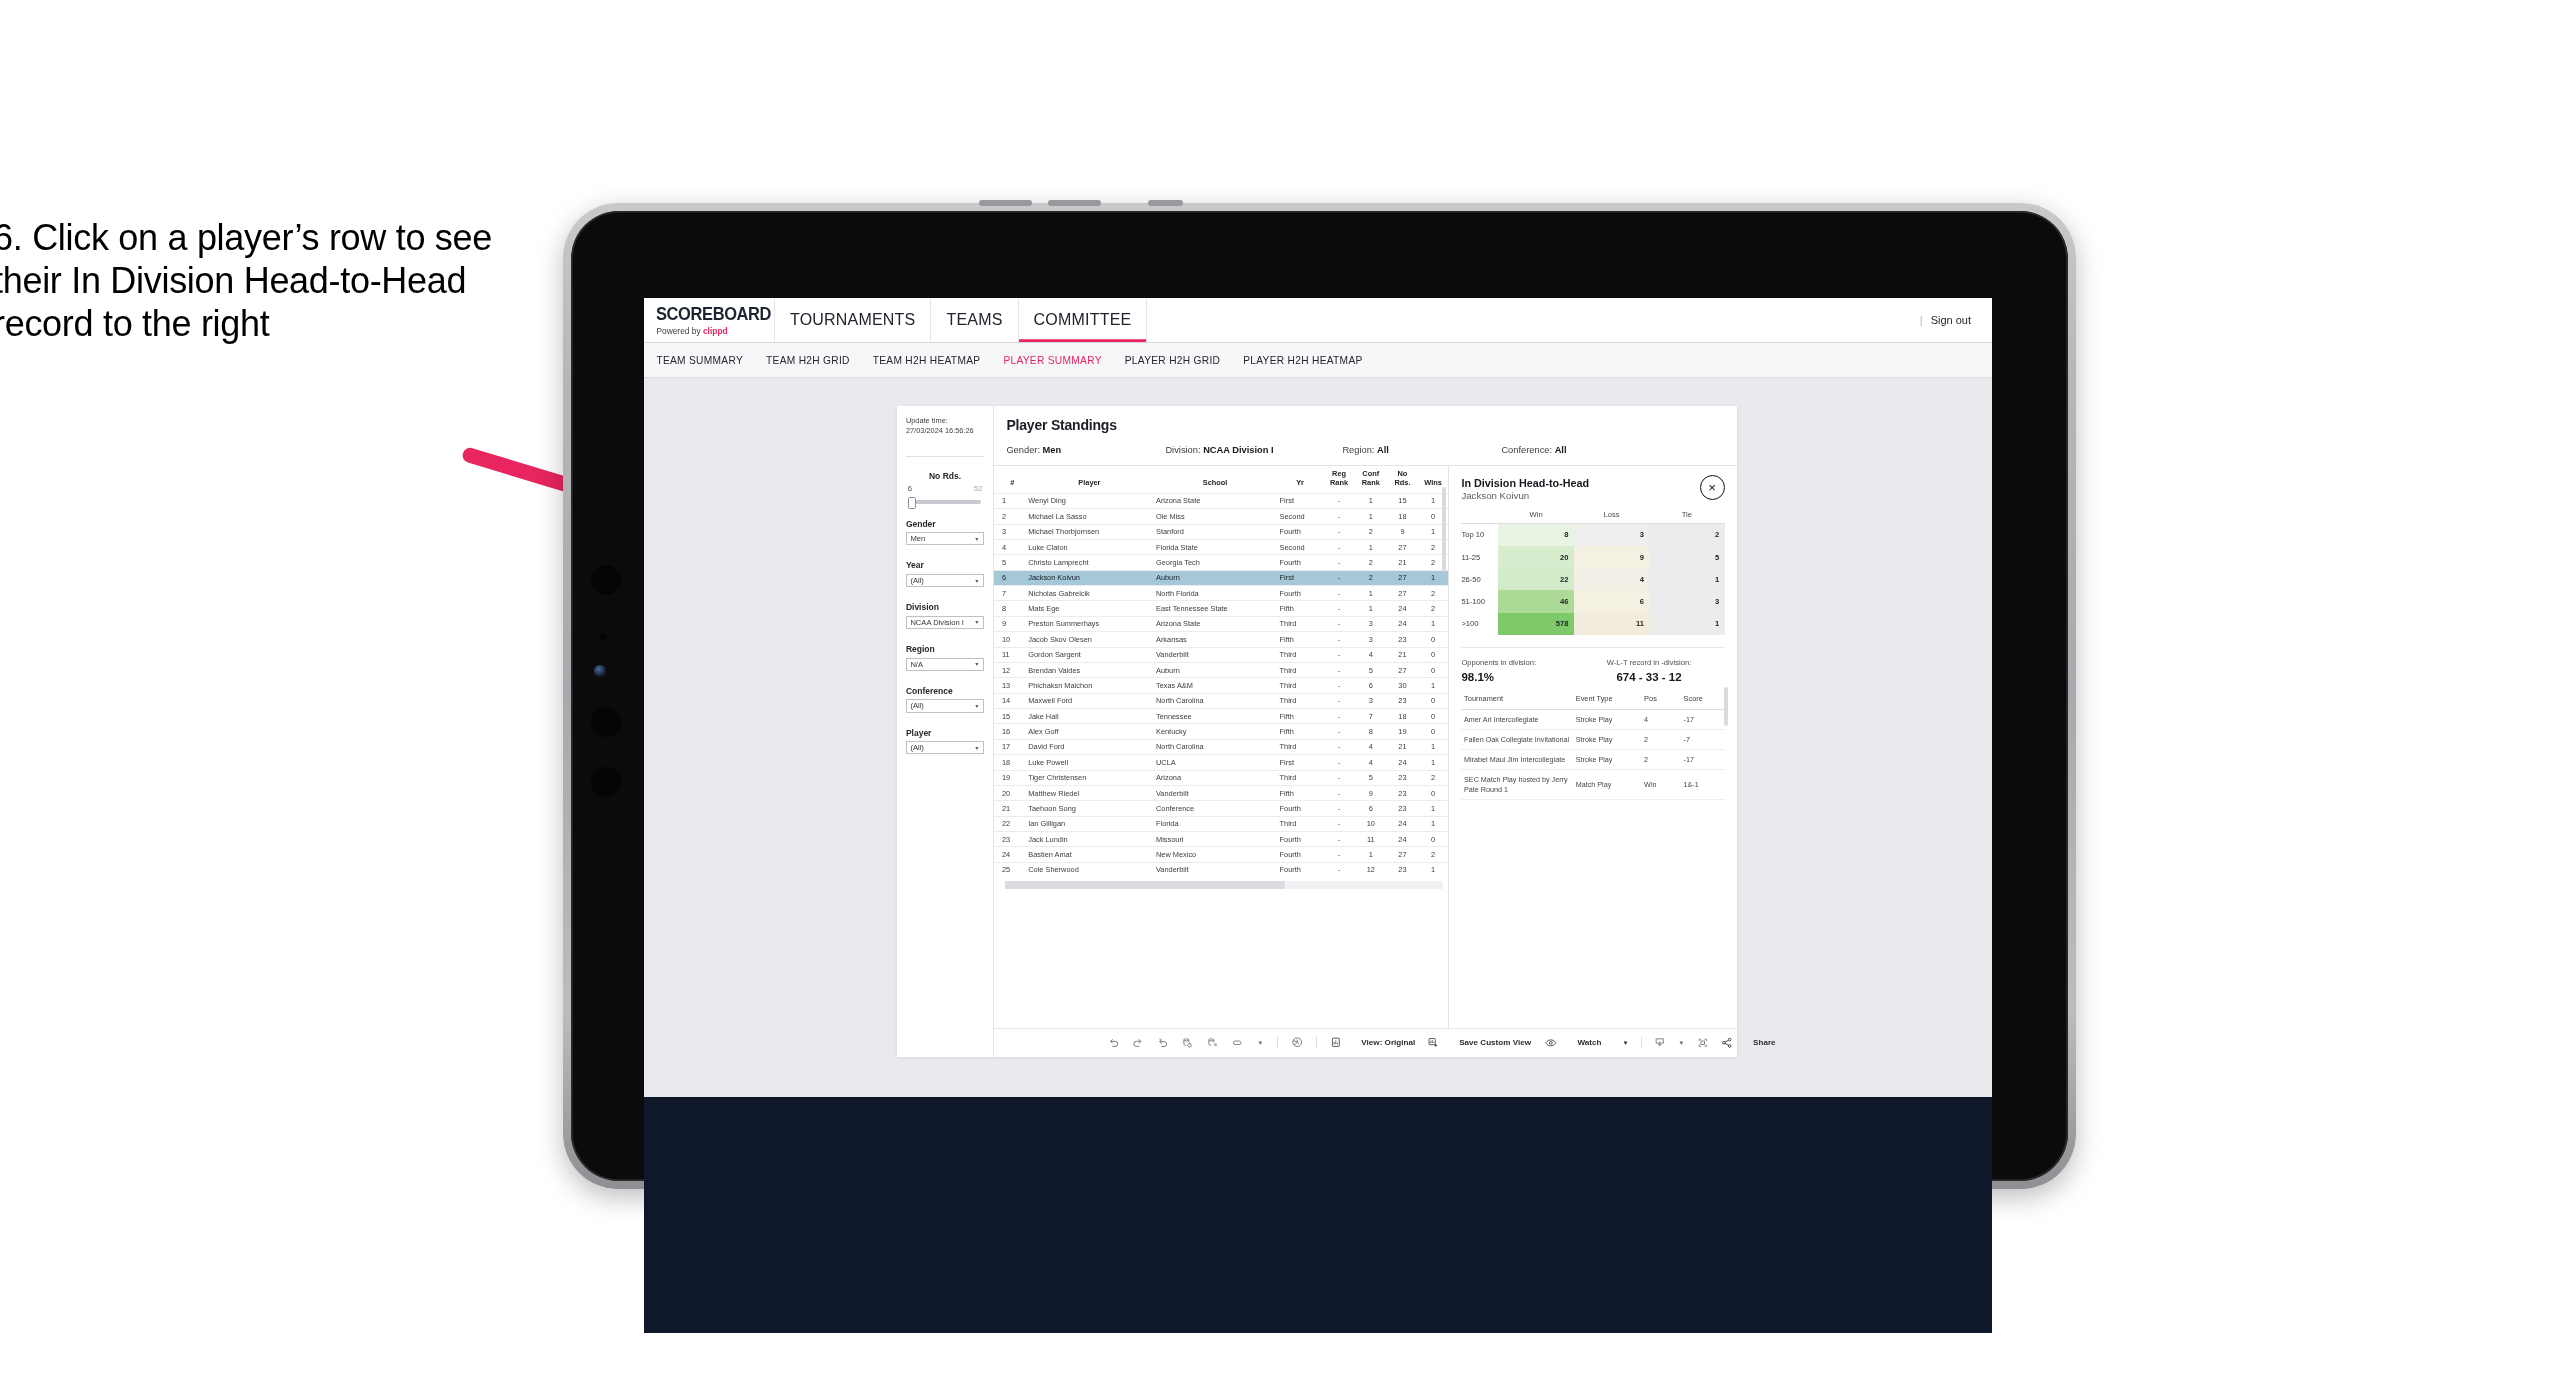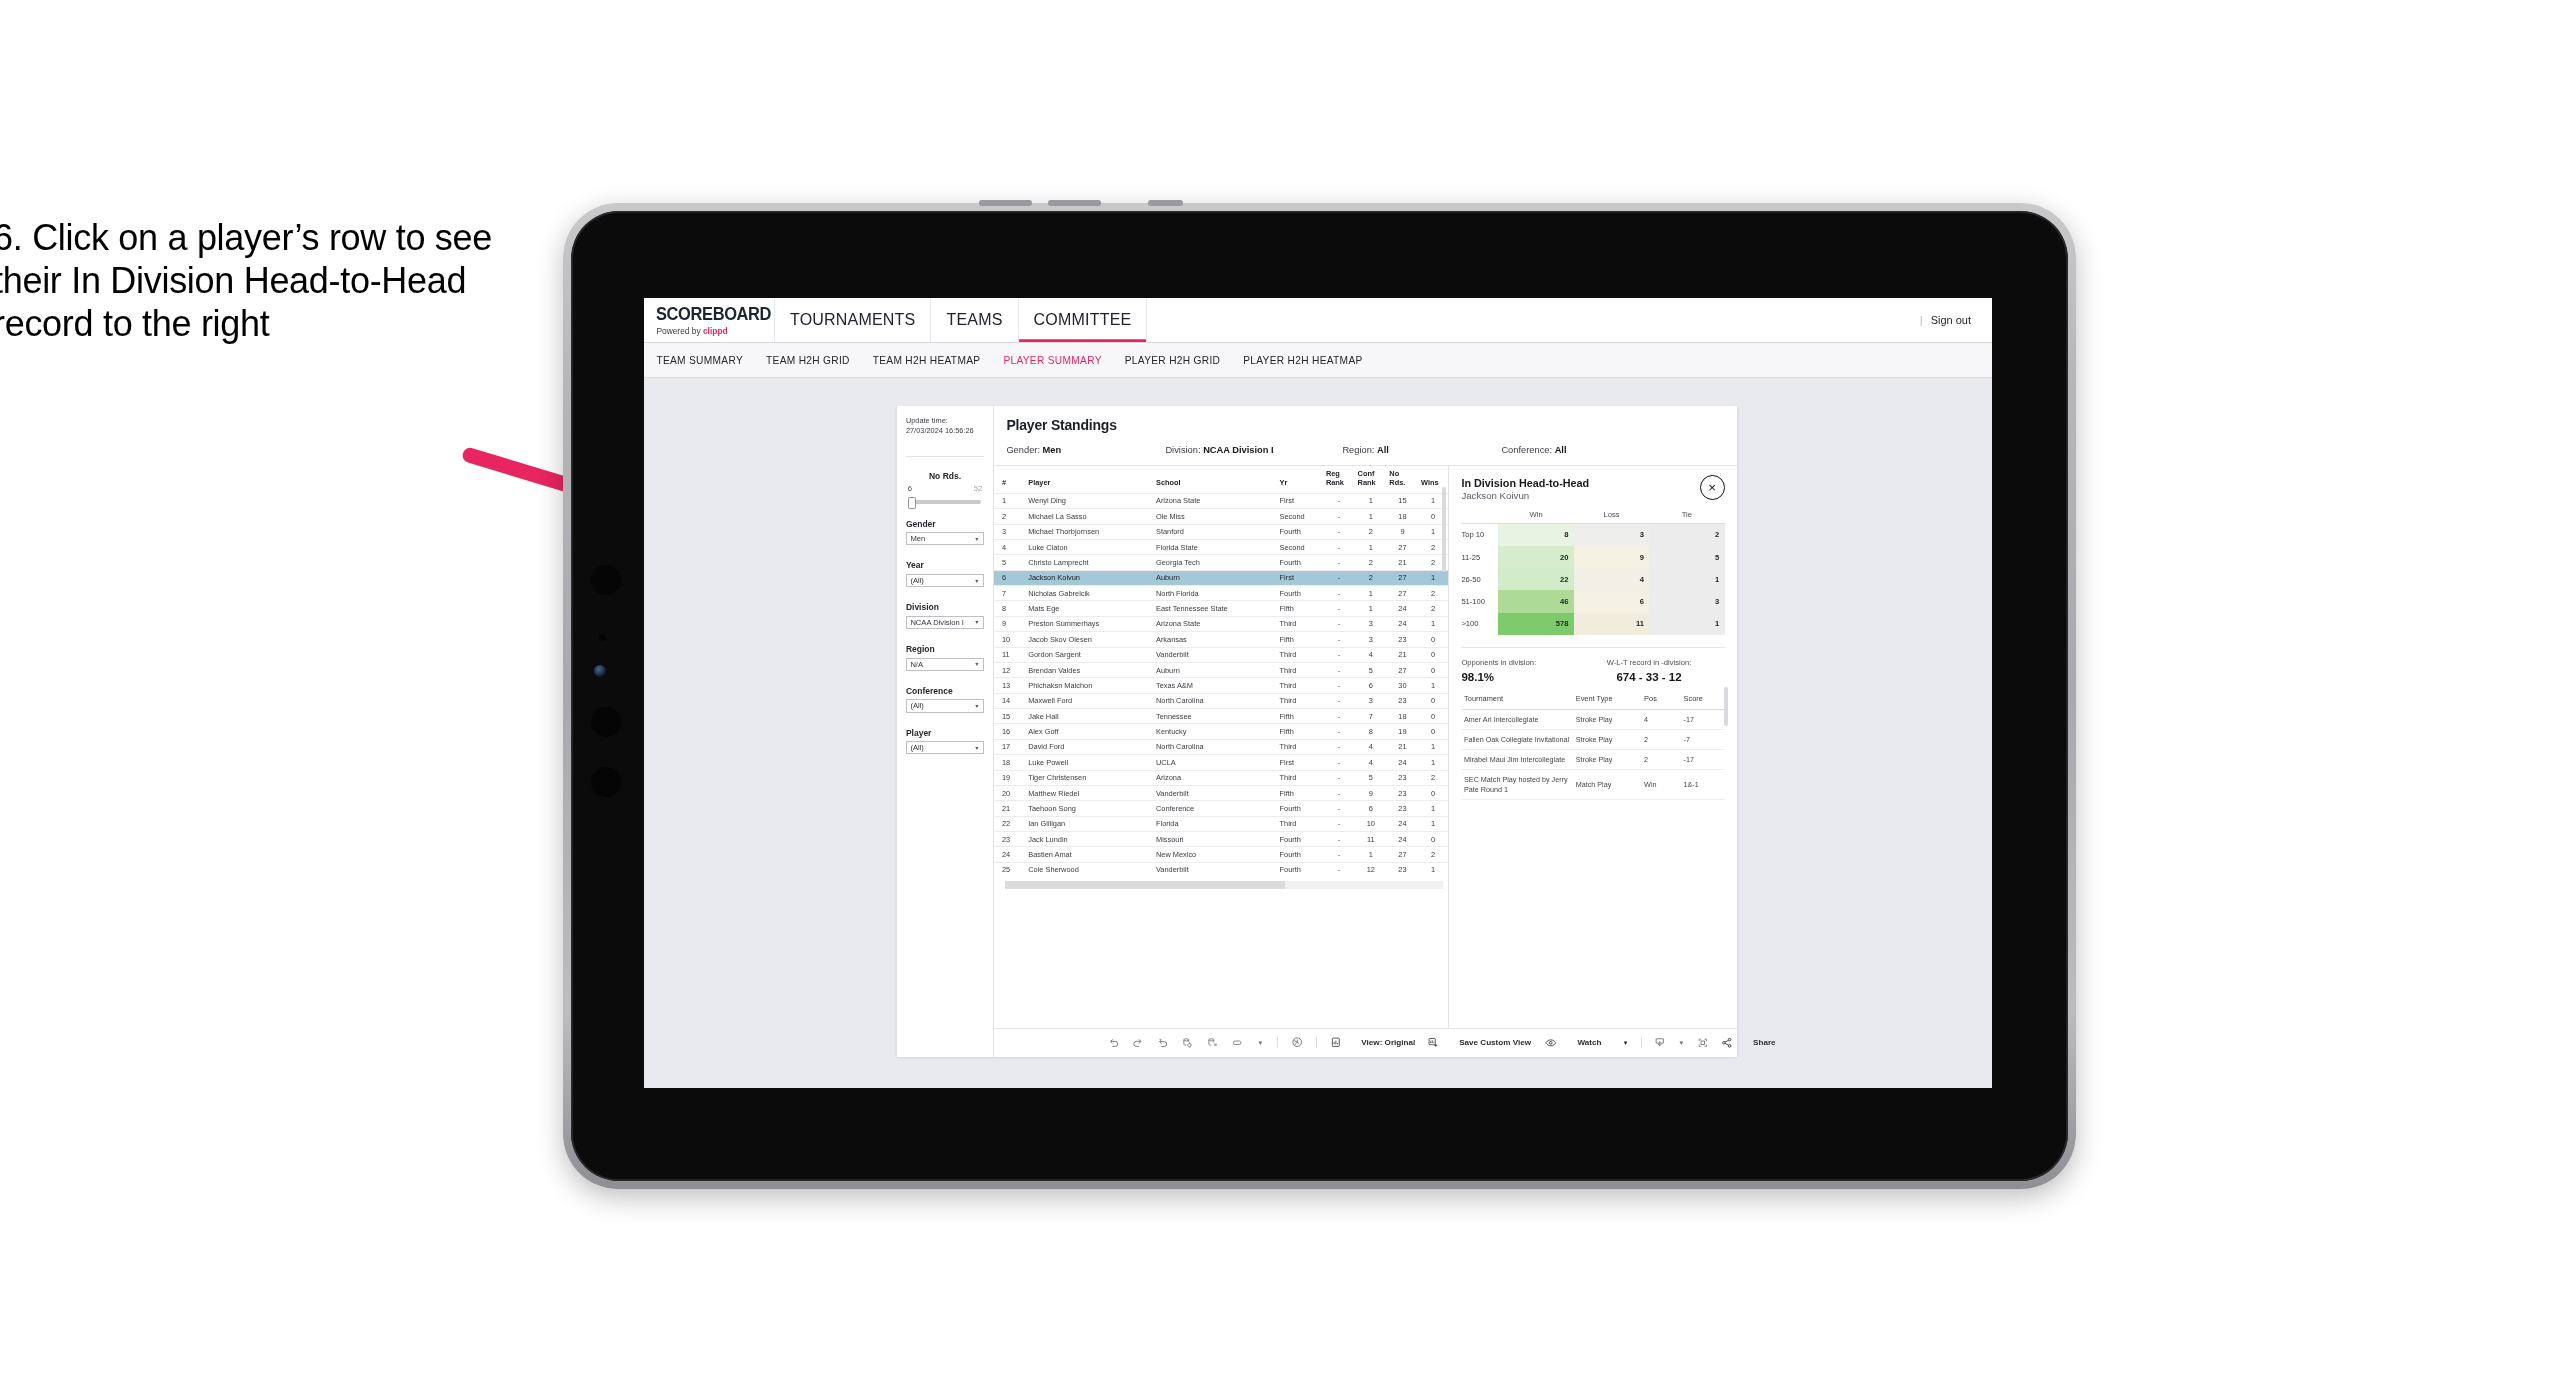--- a/index.html
+++ b/index.html
@@ -25,21 +25,21 @@
     position:absolute;left:8px;top:8px;right:8px;bottom:8px;
     border-radius:48px;background:#0b0b0c;
     box-shadow:inset 0 0 0 1.8px #2a2a2c;
   }
   .tb-top-line{position:absolute;top:-2.7px;height:5.3px;background:#9a9a9e;border-radius:2.7px;}
   .tb-side-dot{position:absolute;left:19.5px;background:#050505;border-radius:50%;}
   .tb-cam{position:absolute;left:23px;width:11.5px;height:11.5px;border-radius:50%;
      background:radial-gradient(circle at 40% 35%,#4a6a96 0%,#16233a 60%,#05080d 100%);}
 
   
-  #screen{position:absolute;left:644px;top:298px;width:1348px;height:790px;background:#0f172a;overflow:hidden;}
+  #screen{position:absolute;left:644px;top:298px;width:1348px;height:1035px;background:#0f172a;overflow:hidden;}
 
   
   .topnav{height:44px;background:#fff;display:flex;align-items:stretch;border-bottom:0.9px solid #d8d8dc;}
   .brand{width:131px;display:flex;flex-direction:column;justify-content:center;padding-left:12.4px;border-right:0.9px solid #e6e6ea;box-sizing:border-box;}
   .brand-title{font-size:17.7px;font-weight:bold;letter-spacing:-0.4px;color:#1c2430;font-family:"Liberation Sans",sans-serif;transform:scaleX(.93);transform-origin:left;}
   .brand-sub{font-size:8.4px;color:#3b3b44;margin-top:0.9px;}
   .brand-sub b{color:#e8255f;font-weight:bold;}
   .topnav-item{display:flex;align-items:center;padding:0 15px;font-size:16px;color:#20242c;
      border-right:0.9px solid #e6e6ea;letter-spacing:0.2px;cursor:pointer;white-space:nowrap;}
   .topnav-item.active{box-shadow:inset 0 -2.7px 0 #e8255f;}
@@ -82,21 +82,21 @@
   .ps-title{font-size:14px;font-weight:bold;color:#1c1f26;letter-spacing:-0.2px;}
   .ps-filters{display:flex;font-size:9.3px;color:#3b3d44;padding:12.4px 0 9.7px 12.4px;}
   .ps-filters .fi{margin-right:0;}
   .ps-filters b{color:#16181d;font-weight:bold;}
 
   .body-split{flex:1;display:flex;min-height:0;border-top:0.9px solid #e4e4e8;}
 
   
   .tbl-wrap{width:454px;flex:0 0 454px;display:flex;flex-direction:column;min-height:0;position:relative;}
   table.standings{width:100%;border-collapse:collapse;table-layout:fixed;}
-  table.standings th{font-size:7.4px;font-weight:bold;color:#222429;text-align:left;padding:4.4px 2.7px 5.3px 2.7px;
+  table.standings th{font-size:7.4px;font-weight:bold;color:#222429;text-align:center;padding:4.4px 2.7px 5.3px 2.7px;
      vertical-align:bottom;line-height:1.15;}
   table.standings td{font-size:7.4px;color:#3a3c42;padding:2.7px 2.7px;border-top:0.9px solid #ececef;
      white-space:nowrap;overflow:hidden;text-overflow:ellipsis;}
   table.standings tr.sel td{background:#a5c8d8;color:#1c2229;font-weight:normal;}
   table.standings tr.sel td.c-player{color:#13181e;}
   .c-num{width:19.5px;padding-left:8px !important;}
   .c-player{width:117px;}
   .c-school{width:113px;}
   .c-yr{width:39px;}
   .c-rr{width:25px;text-align:center;}

